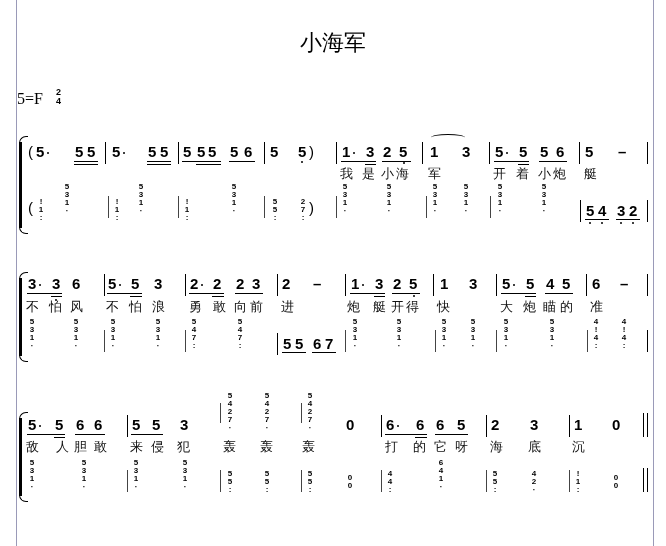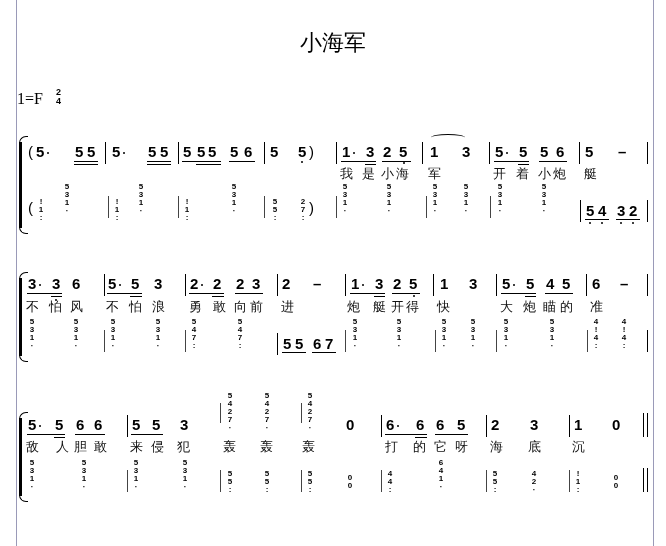--- a/index.html
+++ b/index.html
@@ -25,21 +25,21 @@
   .paren { position: absolute; font-size: 15px; line-height: 16px; }
   .slur { position: absolute; border-top: 1.5px solid #000; border-radius: 50% 50% 0 0; height: 6px; }
 </style>
 </head>
 <body>
 
 <div class="page-border-left"></div>
 <div class="page-border-right"></div>
 
 <div class="title">小海军</div>
-<div class="key">1=F</div>
+<div class="key">5=F</div>
 <div class="timesig">
   <div>2</div>
   <div>4</div>
 </div>
 
 <div>
   <div class="brace" style="top:142px;height:86px;"></div>
 
   <span class="paren" style="left:28px;top:144px;">(</span>
   <span class="note" style="left:36px;top:144px;">5</span>

